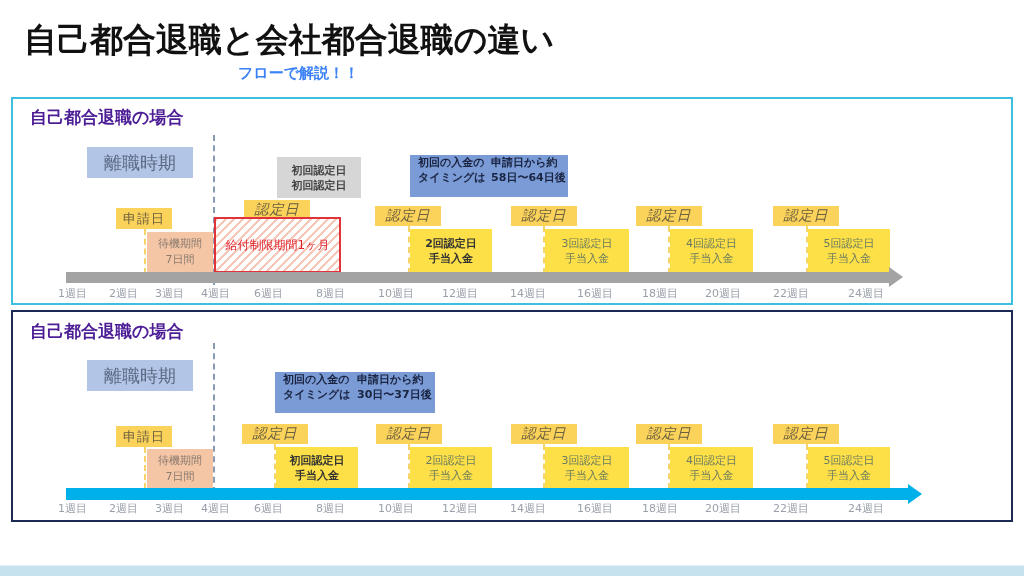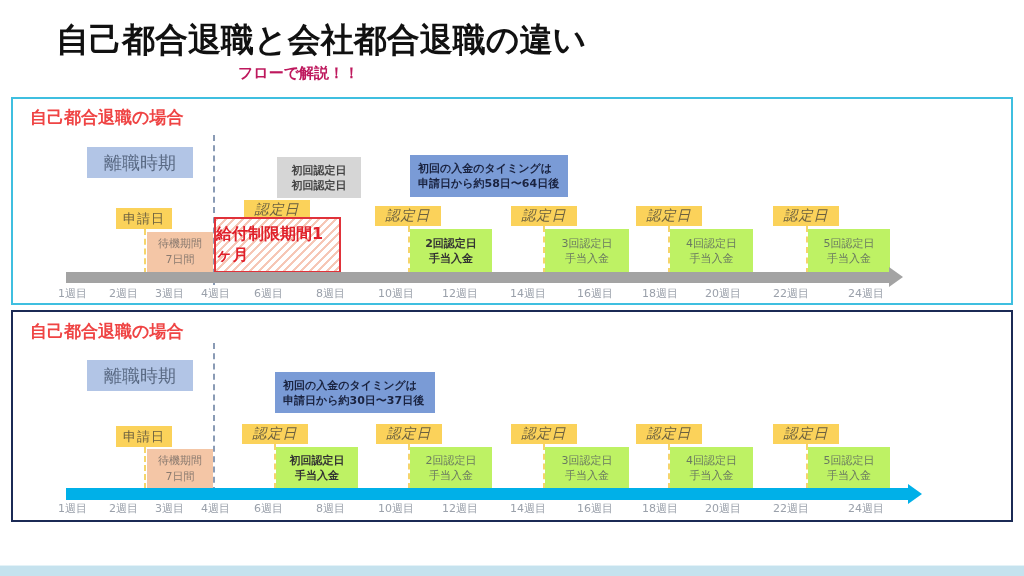--- a/index.html
+++ b/index.html
@@ -1,34 +1,34 @@
 <!DOCTYPE html>
 <html><head>
 <meta charset="utf-8">
 <style>
   html, body { margin:0; padding:0; }
   body { width:1024px; height:576px; position:relative; background:#ffffff; overflow:hidden;
          font-family:"DejaVu Sans", "Liberation Sans", sans-serif; }
   .abs { position:absolute; box-sizing:border-box; }
-  .title { left:56px; top:18px; font-size:33px; font-weight:bold; color:#111; letter-spacing:0px; white-space:nowrap; }
-  .subtitle { left:238px; top:64px; font-size:15px; font-weight:bold; color:#be185d; white-space:nowrap; }
+  .title { left:24px; top:18px; font-size:33px; font-weight:bold; color:#111; letter-spacing:0px; white-space:nowrap; }
+  .subtitle { left:238px; top:64px; font-size:15px; font-weight:bold; color:#3b82f6; white-space:nowrap; }
   .panel { background:#fff; }
   .panel-top { left:11px; top:97px; width:1002px; height:208px; border:2px solid #3fbfe0; }
   .panel-bottom { left:11px; top:310px; width:1002px; height:212px; border:2px solid #1b2a55; }
-  .panel-title { font-size:17px; font-weight:bold; color:#ef4444; white-space:nowrap; }
+  .panel-title { font-size:17px; font-weight:bold; color:#4c1d95; white-space:nowrap; }
   .period-box { background:#b2c5e6; color:#5a6a84; font-size:18px; display:flex; align-items:center; justify-content:center; }
   .divider { border-left:2px dashed #8a9bb5; width:0; }
   .note-gray { background:#d6d6d6; color:#444; font-size:11px; font-weight:bold; display:flex; align-items:center; justify-content:center; text-align:center; line-height:15px; }
-  .note-blue { background:#7a9bd6; color:#1a2340; font-size:11px; font-weight:bold; display:flex; flex-direction:column; justify-content:center; padding-left:8px; line-height:15px; }
+  .note-blue { background:#7a9bd6; color:#1a2340; font-size:11px; font-weight:bold; display:flex; justify-content:center; padding-left:8px; line-height:15px; }
   .tag { background:#fbd25a; color:#6b6040; font-size:13px; display:flex; align-items:center; justify-content:center; letter-spacing:1px; }
   .tag.large { font-size:14px;font-style:italic; }
   .wait-box { background:#f4c6a6; color:#8b7b70; font-size:11px; display:flex; align-items:center; justify-content:center; text-align:center; line-height:16px; }
-  .restrict-box { border:2px solid #e0323a; color:#e0202a; font-size:16px; font-weight:bold; display:flex; align-items:center; justify-content:center;
+  .restrict-box { border:2px solid #e0323a; color:#e0202a; font-size:12px; font-weight:normal; display:flex; align-items:center; justify-content:center;
                   background: repeating-linear-gradient(135deg, #f6c7b6 0 2px, #ffffff 2px 6px); }
-  .pay-box { background:#bef264; color:#6a7a60; font-size:11px; display:flex; align-items:center; justify-content:center; line-height:15px; }
+  .pay-box { background:#fde047; color:#6a7a60; font-size:11px; display:flex; align-items:center; justify-content:center; line-height:15px; }
   .pay-box.bold { color:#333; font-weight:bold; }
   .vdash { border-left:2px dashed #f5d56a; width:0; }
   .bar-gray { background:#a3a3a3; height:11px; }
   .bar-blue { background:#00b0e8; height:12px; }
   .arrowhead-gray { width:0; height:0; border-top:10px solid transparent; border-bottom:10px solid transparent; border-left:14px solid #a3a3a3; }
   .arrowhead-blue { width:0; height:0; border-top:10px solid transparent; border-bottom:10px solid transparent; border-left:14px solid #00b0e8; }
   .wk { font-size:11px; color:#9aa0aa; white-space:nowrap; }
   .footer-band { left:0; top:565px; width:1024px; height:11px; background:#c5e2ee; border-top:1px solid #e4f2f7; }
 </style>
 </head>

